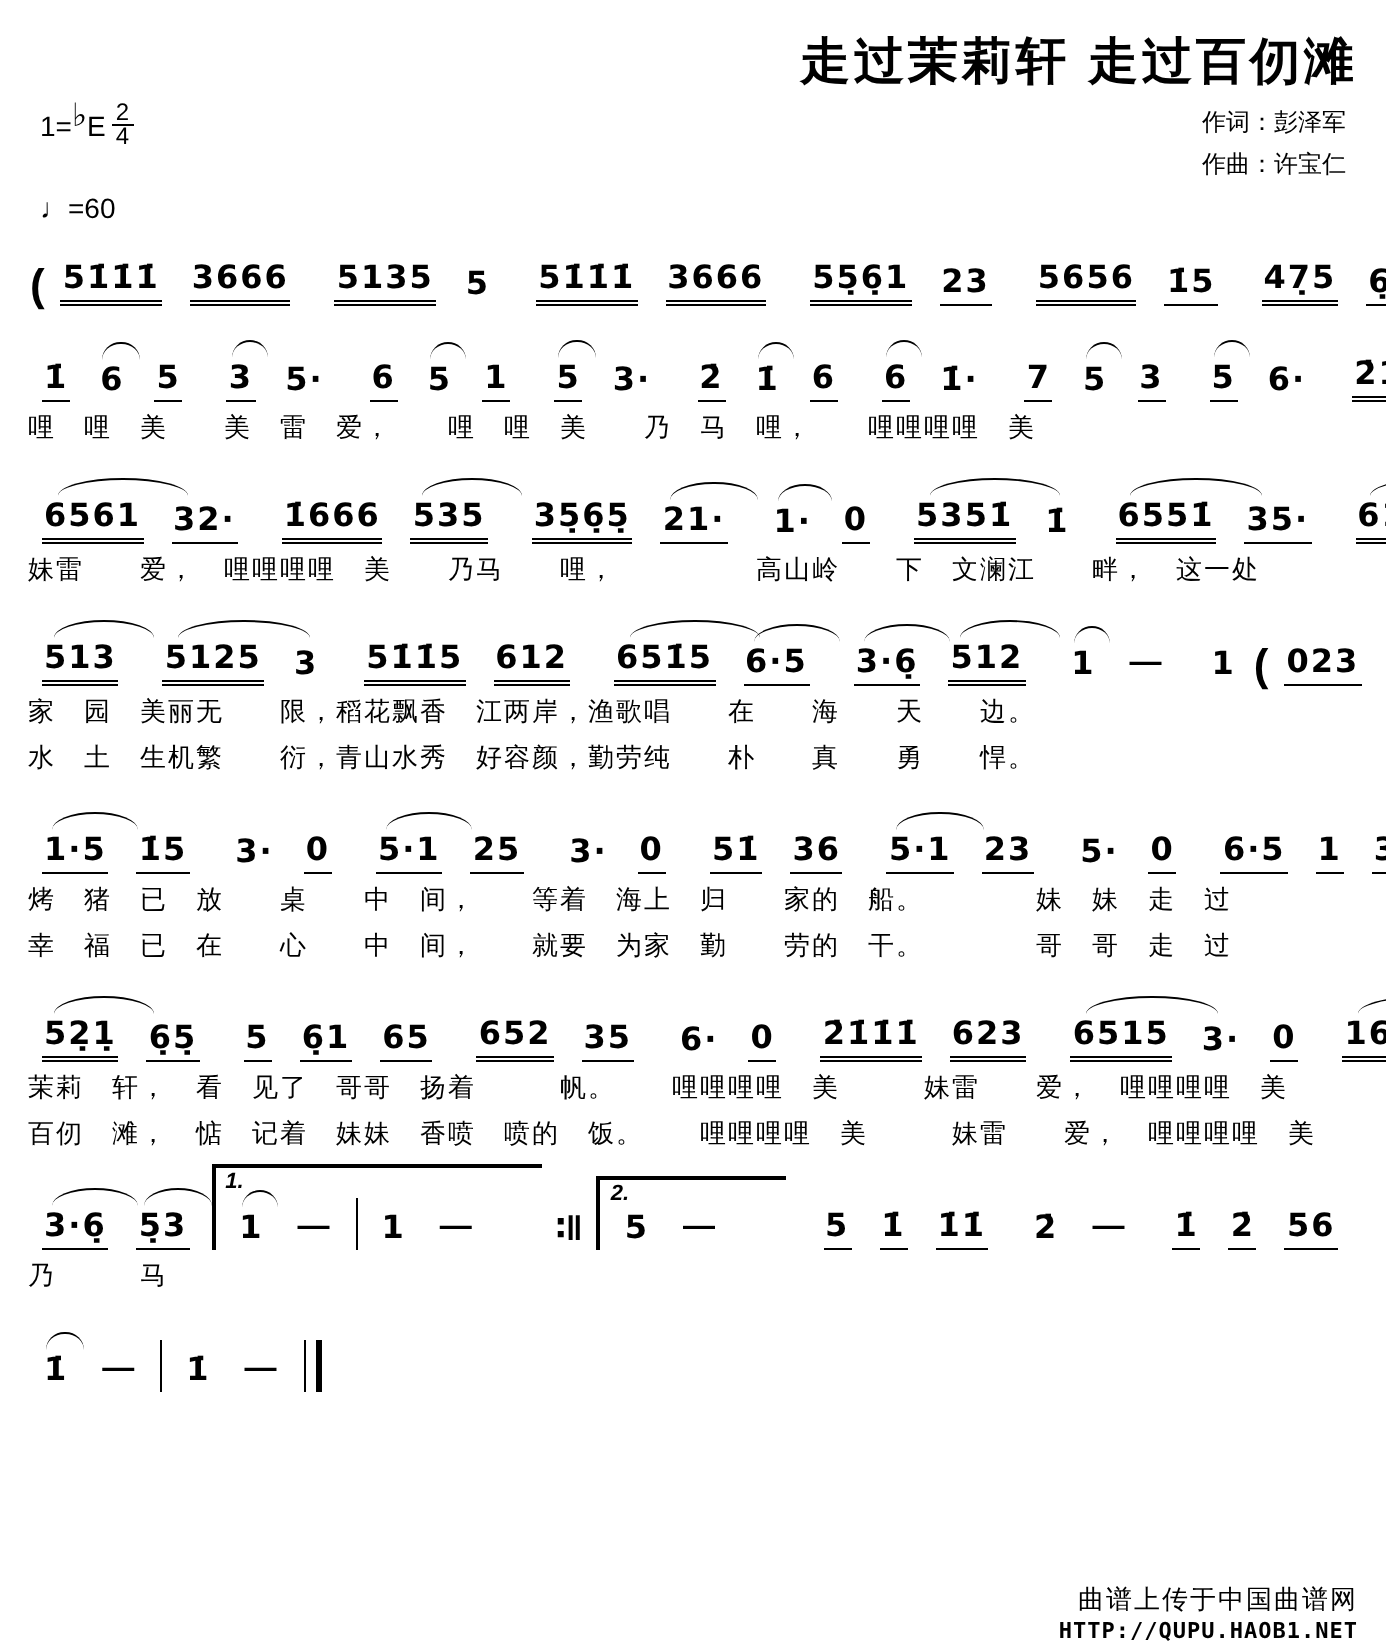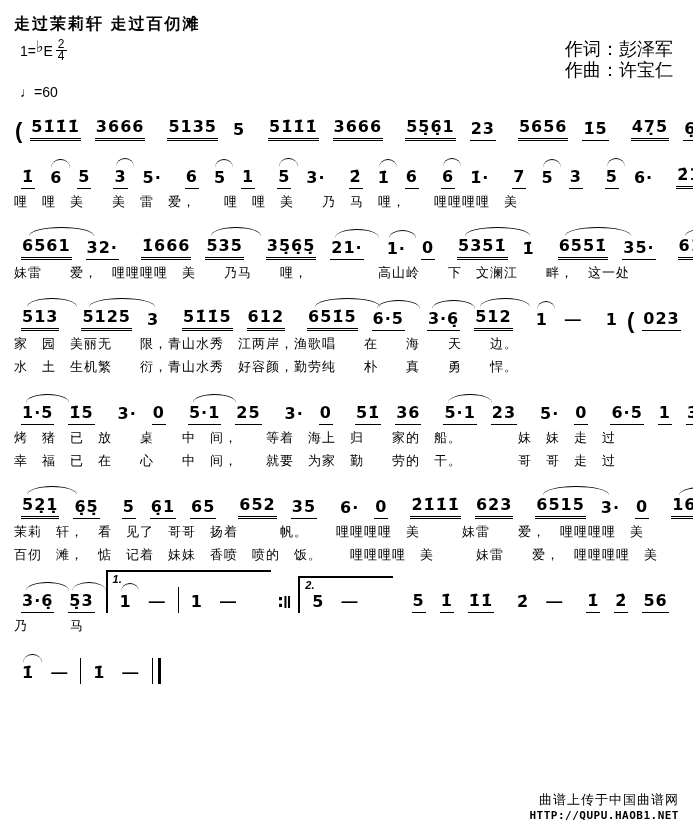--- a/index.html
+++ b/index.html
@@ -2,31 +2,31 @@
 <html><head>
 <meta charset="utf-8">
 <style>
   html,body{margin:0;padding:0;background:#ffffff;}
   body{
     width:693px;height:826px;overflow:hidden;box-sizing:border-box;
     padding:8px 14px 0 14px;position:relative;
     font-family:"Liberation Sans","DejaVu Sans",sans-serif;color:#000;
   }
   .title{
-    text-align:left;font-size:16px;font-weight:bold;letter-spacing:2px;
+    text-align:right;font-size:25px;font-weight:bold;letter-spacing:2px;
     margin:6px 0 4px 0;
   }
   .header-row{display:flex;justify-content:space-between;align-items:flex-start;margin:2px 6px 10px 6px;height:58px;}
   .keyblock{font-size:14px;line-height:20px;}
   .keyline{display:flex;align-items:center;}
   .flat{font-size:16px;position:relative;top:-4px;}
   .frac{display:inline-flex;flex-direction:column;align-items:center;font-size:12px;line-height:11px;margin-left:3px;}
   .frac .num{border-bottom:1px solid #000;padding:0 2px;}
   .tempoline{margin-top:20px;font-size:14px;}
-  .credits{text-align:left;font-size:18px;line-height:21px;}
+  .credits{text-align:left;font-size:12px;line-height:21px;}
   
   .system{margin-bottom:14px;}
   .notes-row{display:flex;align-items:flex-end;height:34px;white-space:nowrap;}
   .note{
     position:relative;display:inline-block;font-weight:bold;font-size:16px;
     font-family:"DejaVu Sans",sans-serif;letter-spacing:1px;
     padding:0 1px 2px 1px;margin:0 7px;line-height:18px;
   }
   .u1{border-bottom:1px solid #000;}
   .u2{border-bottom:3px double #000;}
@@ -175,21 +175,21 @@
         <span class="note u2 slur">512</span>
         <span class="bar"></span>
         <span class="note slur">1</span>
         <span class="dash">—</span>
         <span class="bar"></span>
         <span class="note">1</span>
         <span class="paren">(</span>
         <span class="note u1">023</span>
         <span class="bar"></span>
       </div>
-      <div class="lyrics">家　园　美丽无　　限，青山水秀　江两岸，渔歌唱　　在　　海　　天　　边。</div>
+      <div class="lyrics">家　园　美丽无　　限，稻花飘香　江两岸，渔歌唱　　在　　海　　天　　边。</div>
       <div class="lyrics">水　土　生机繁　　衍，青山水秀　好容颜，勤劳纯　　朴　　真　　勇　　悍。</div>
     </div>
     <div class="system">
       <div class="notes-row">
         <span class="note u1 slur">1·5</span>
         <span class="note u1">1̇5</span>
         <span class="bar"></span>
         <span class="note">3·</span>
         <span class="note u1">0</span>
         <span class="bar"></span>

